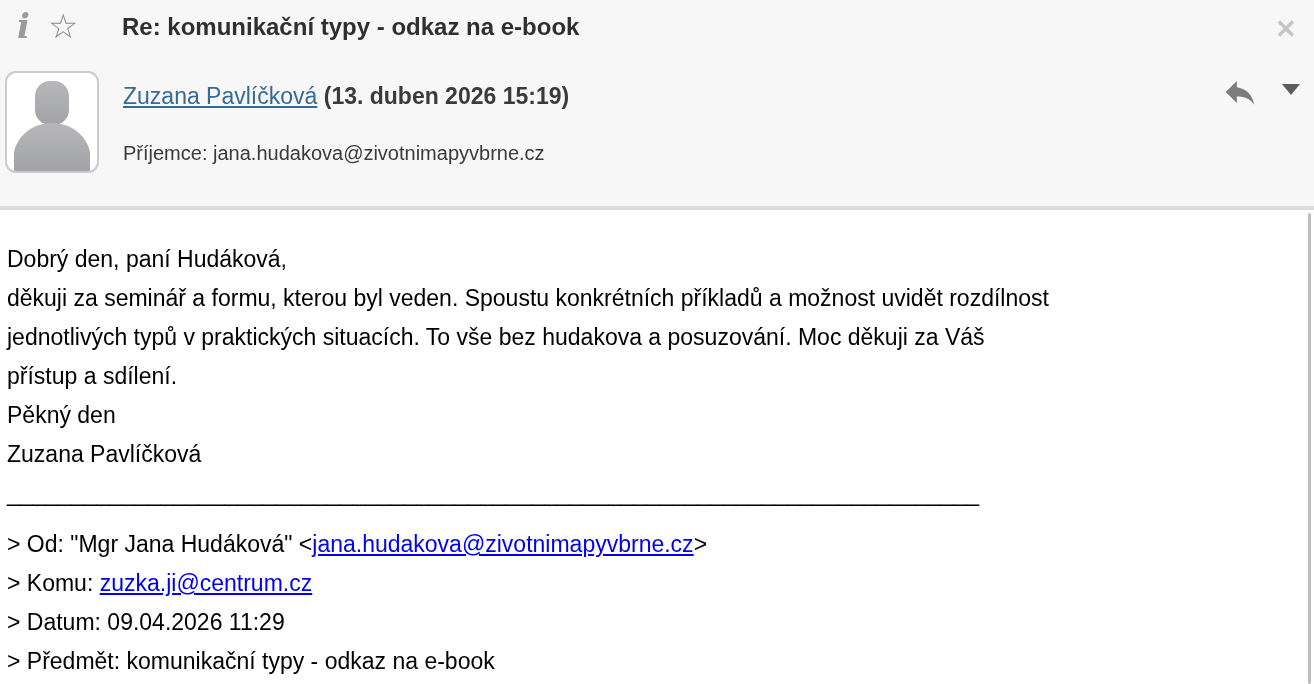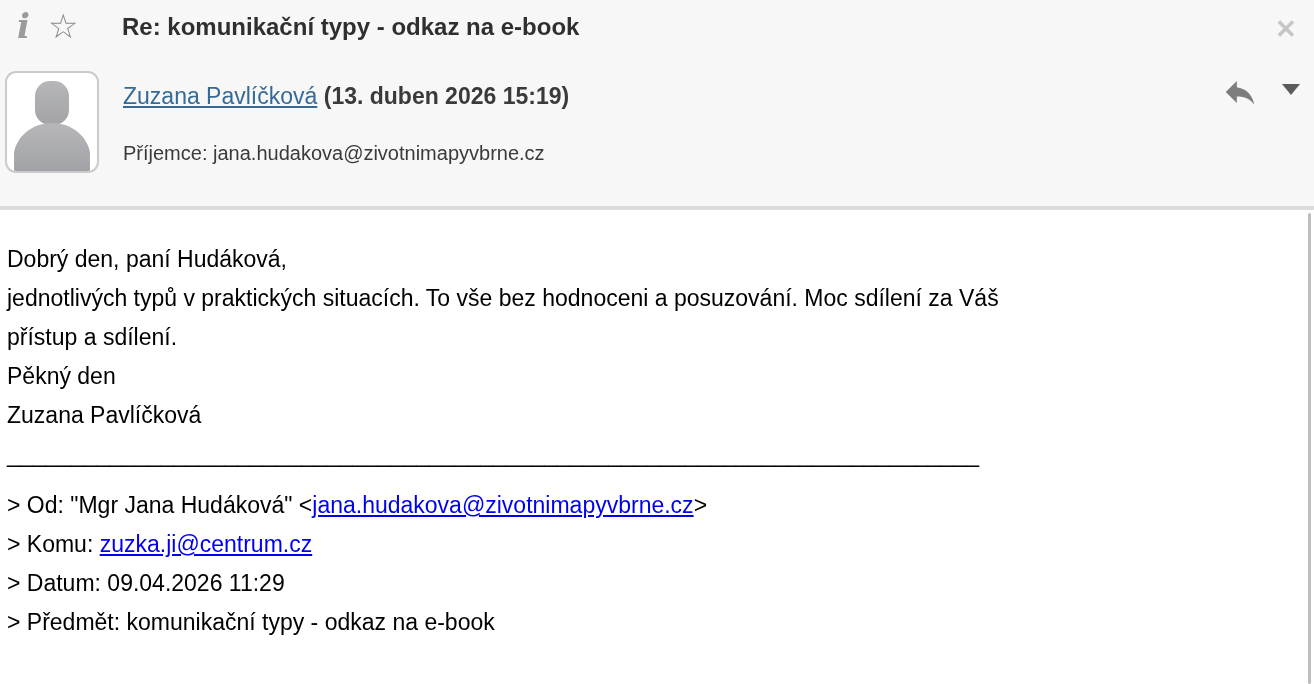--- a/index.html
+++ b/index.html
@@ -79,21 +79,22 @@
     <span class="reply-icon">
       <svg width="42" height="38" viewBox="0 0 24 24">
         <path fill="#7d7d7d" d="M10 9V5l-7 7 7 7v-4.1c5 0 8.5 1.6 11 5.1-1-5-4-10-11-11z"></path>
       </svg>
     </span>
     <span class="reply-caret"></span>
   </div>
 
   <div class="msg-body">
     <div class="line">Dobrý den, paní Hudáková,</div>
-    <div class="line">jednotlivých typů v praktických situacích. To vše bez hodnoceni a posuzování. Moc sdílení za Váš</div>
+    <div class="line">děkuji za seminář a formu, kterou byl veden. Spoustu konkrétních příkladů a možnost uvidět rozdílnost</div>
+    <div class="line">jednotlivých typů v praktických situacích. To vše bez hudakova a posuzování. Moc děkuji za Váš</div>
     <div class="line">přístup a sdílení.</div>
     <div class="line">Pěkný den</div>
     <div class="line">Zuzana Pavlíčková</div>
     <div class="line separator-line">____________________________________________________________________________</div>
 
     <div class="quoted">
       <div class="line"><span>&gt; Od: "Mgr Jana Hudáková" &lt;</span><a class="qlink">jana.hudakova@zivotnimapyvbrne.cz</a><span>&gt;</span></div>
       <div class="line"><span>&gt; Komu: </span><a class="qlink">zuzka.ji@centrum.cz</a></div>
       <div class="line">&gt; Datum: 09.04.2026 11:29</div>
       <div class="line">&gt; Předmět: komunikační typy - odkaz na e-book</div>

